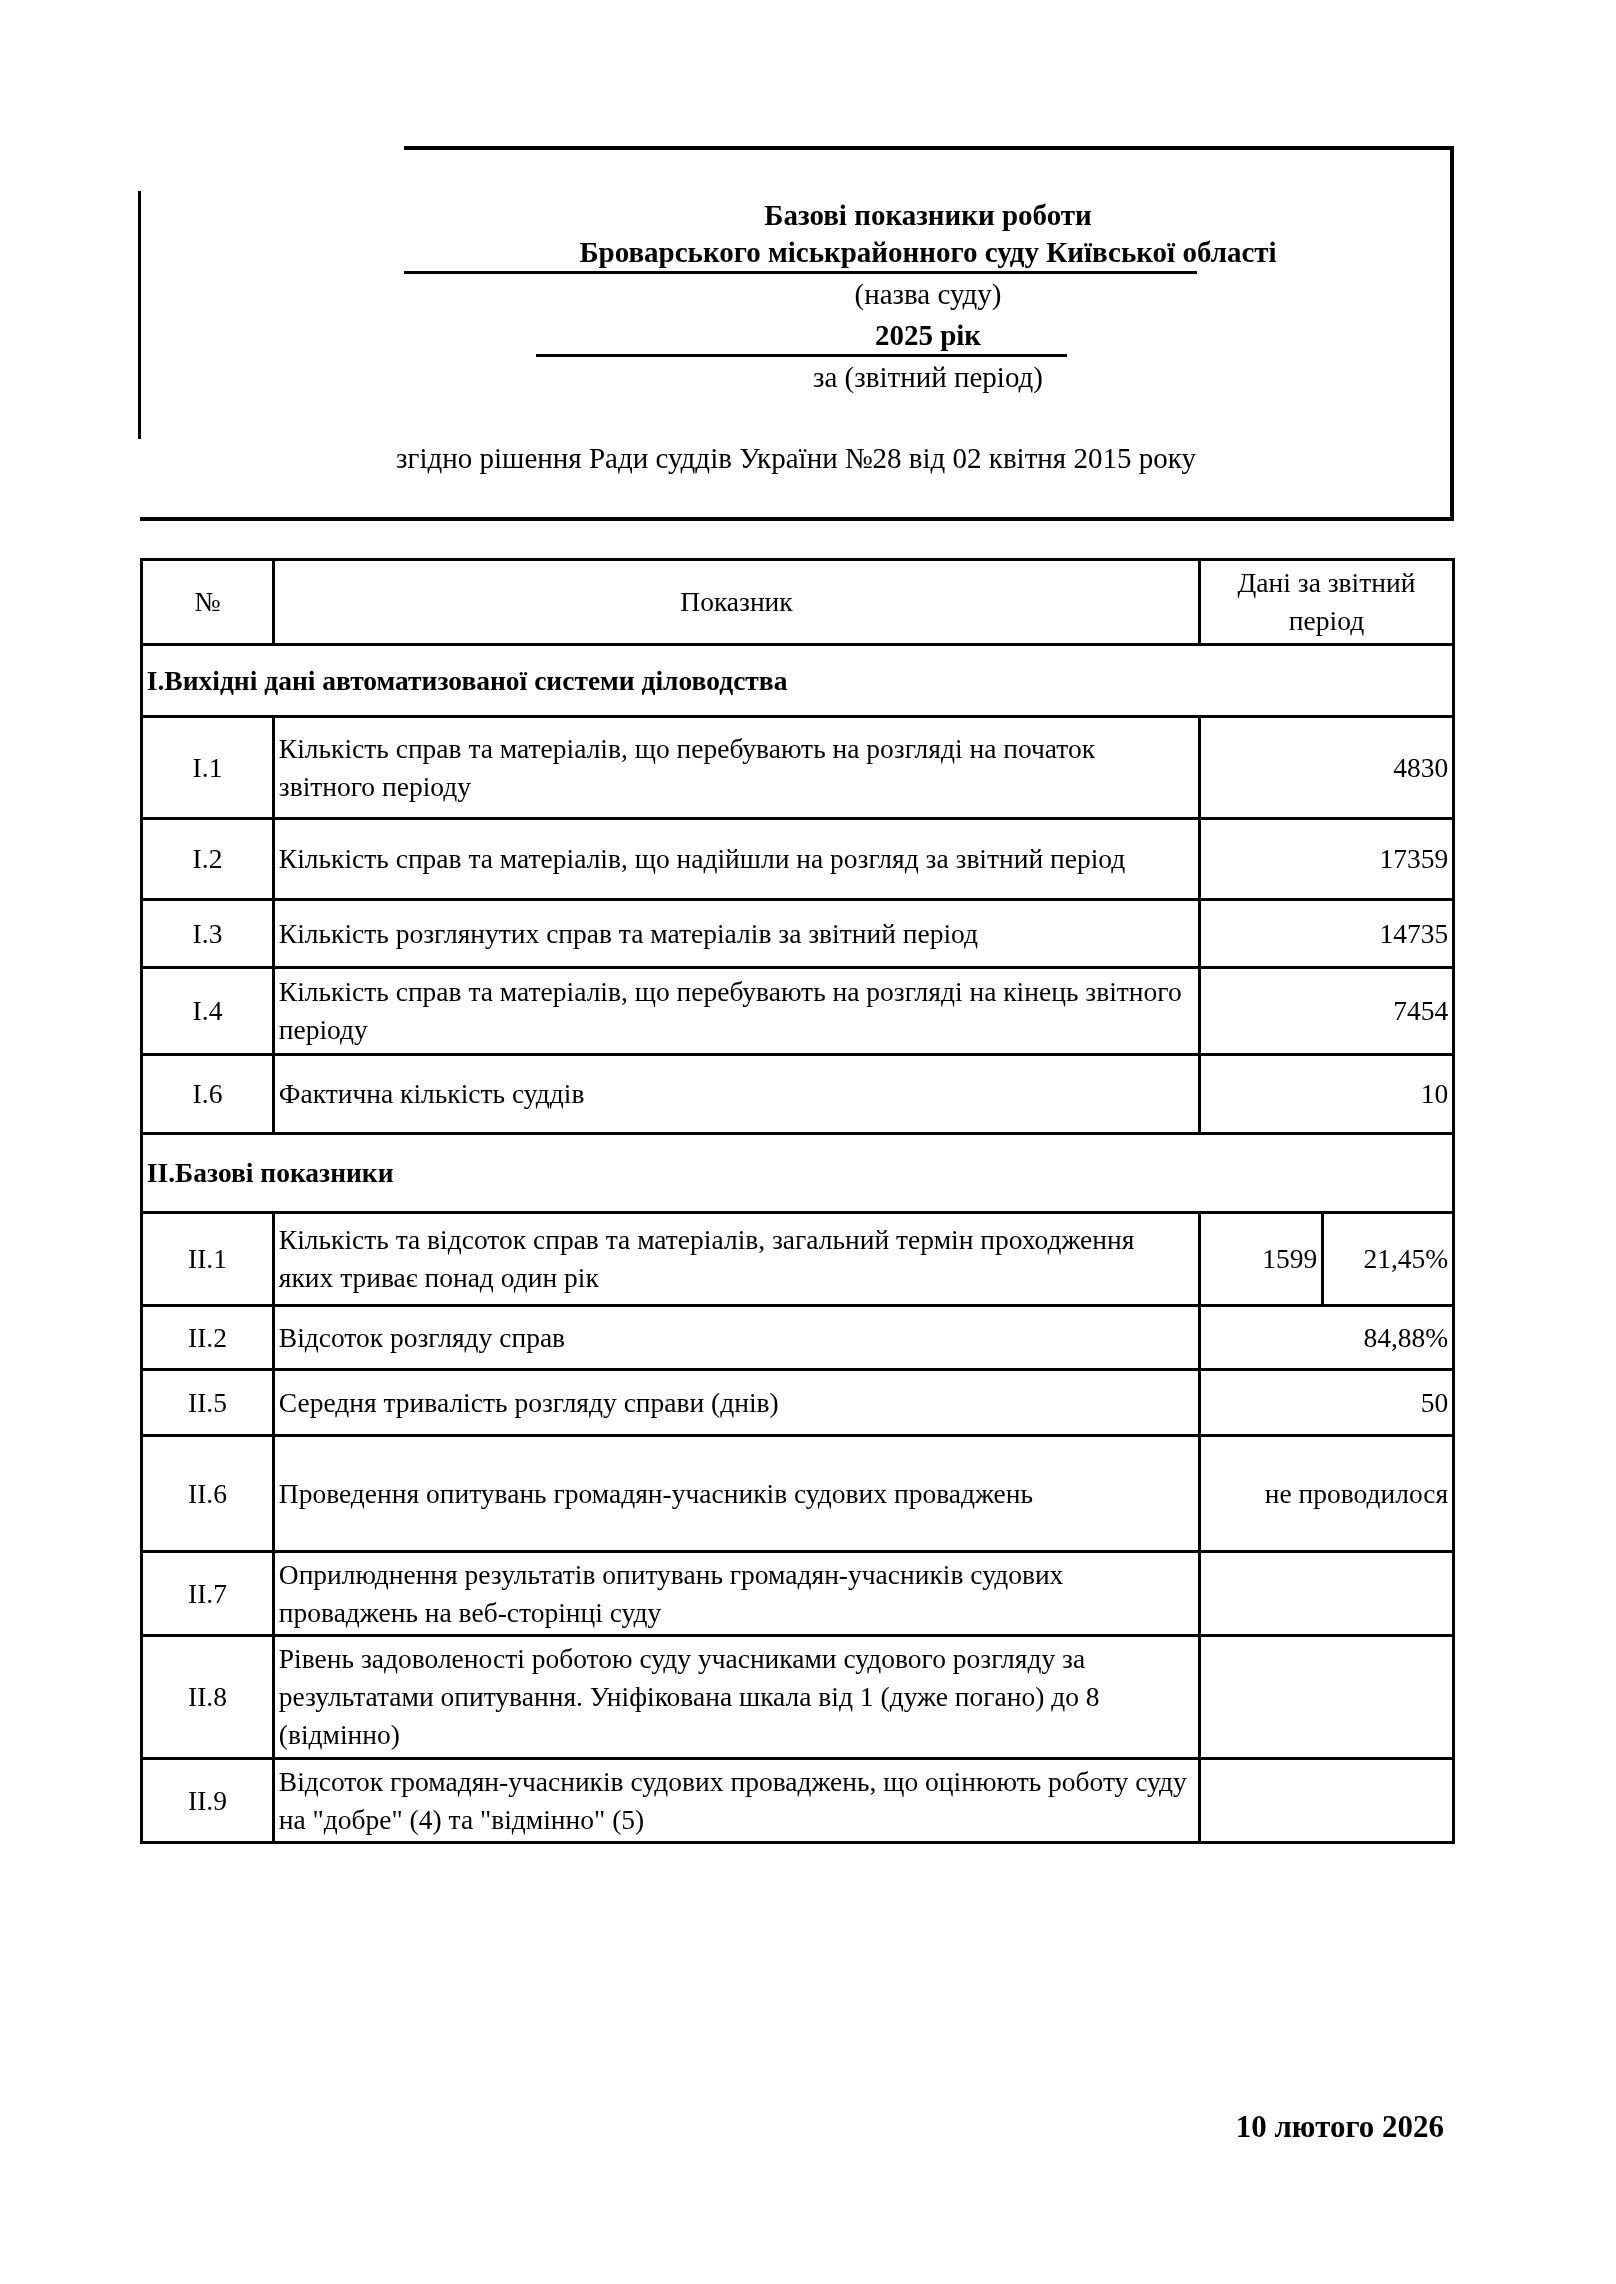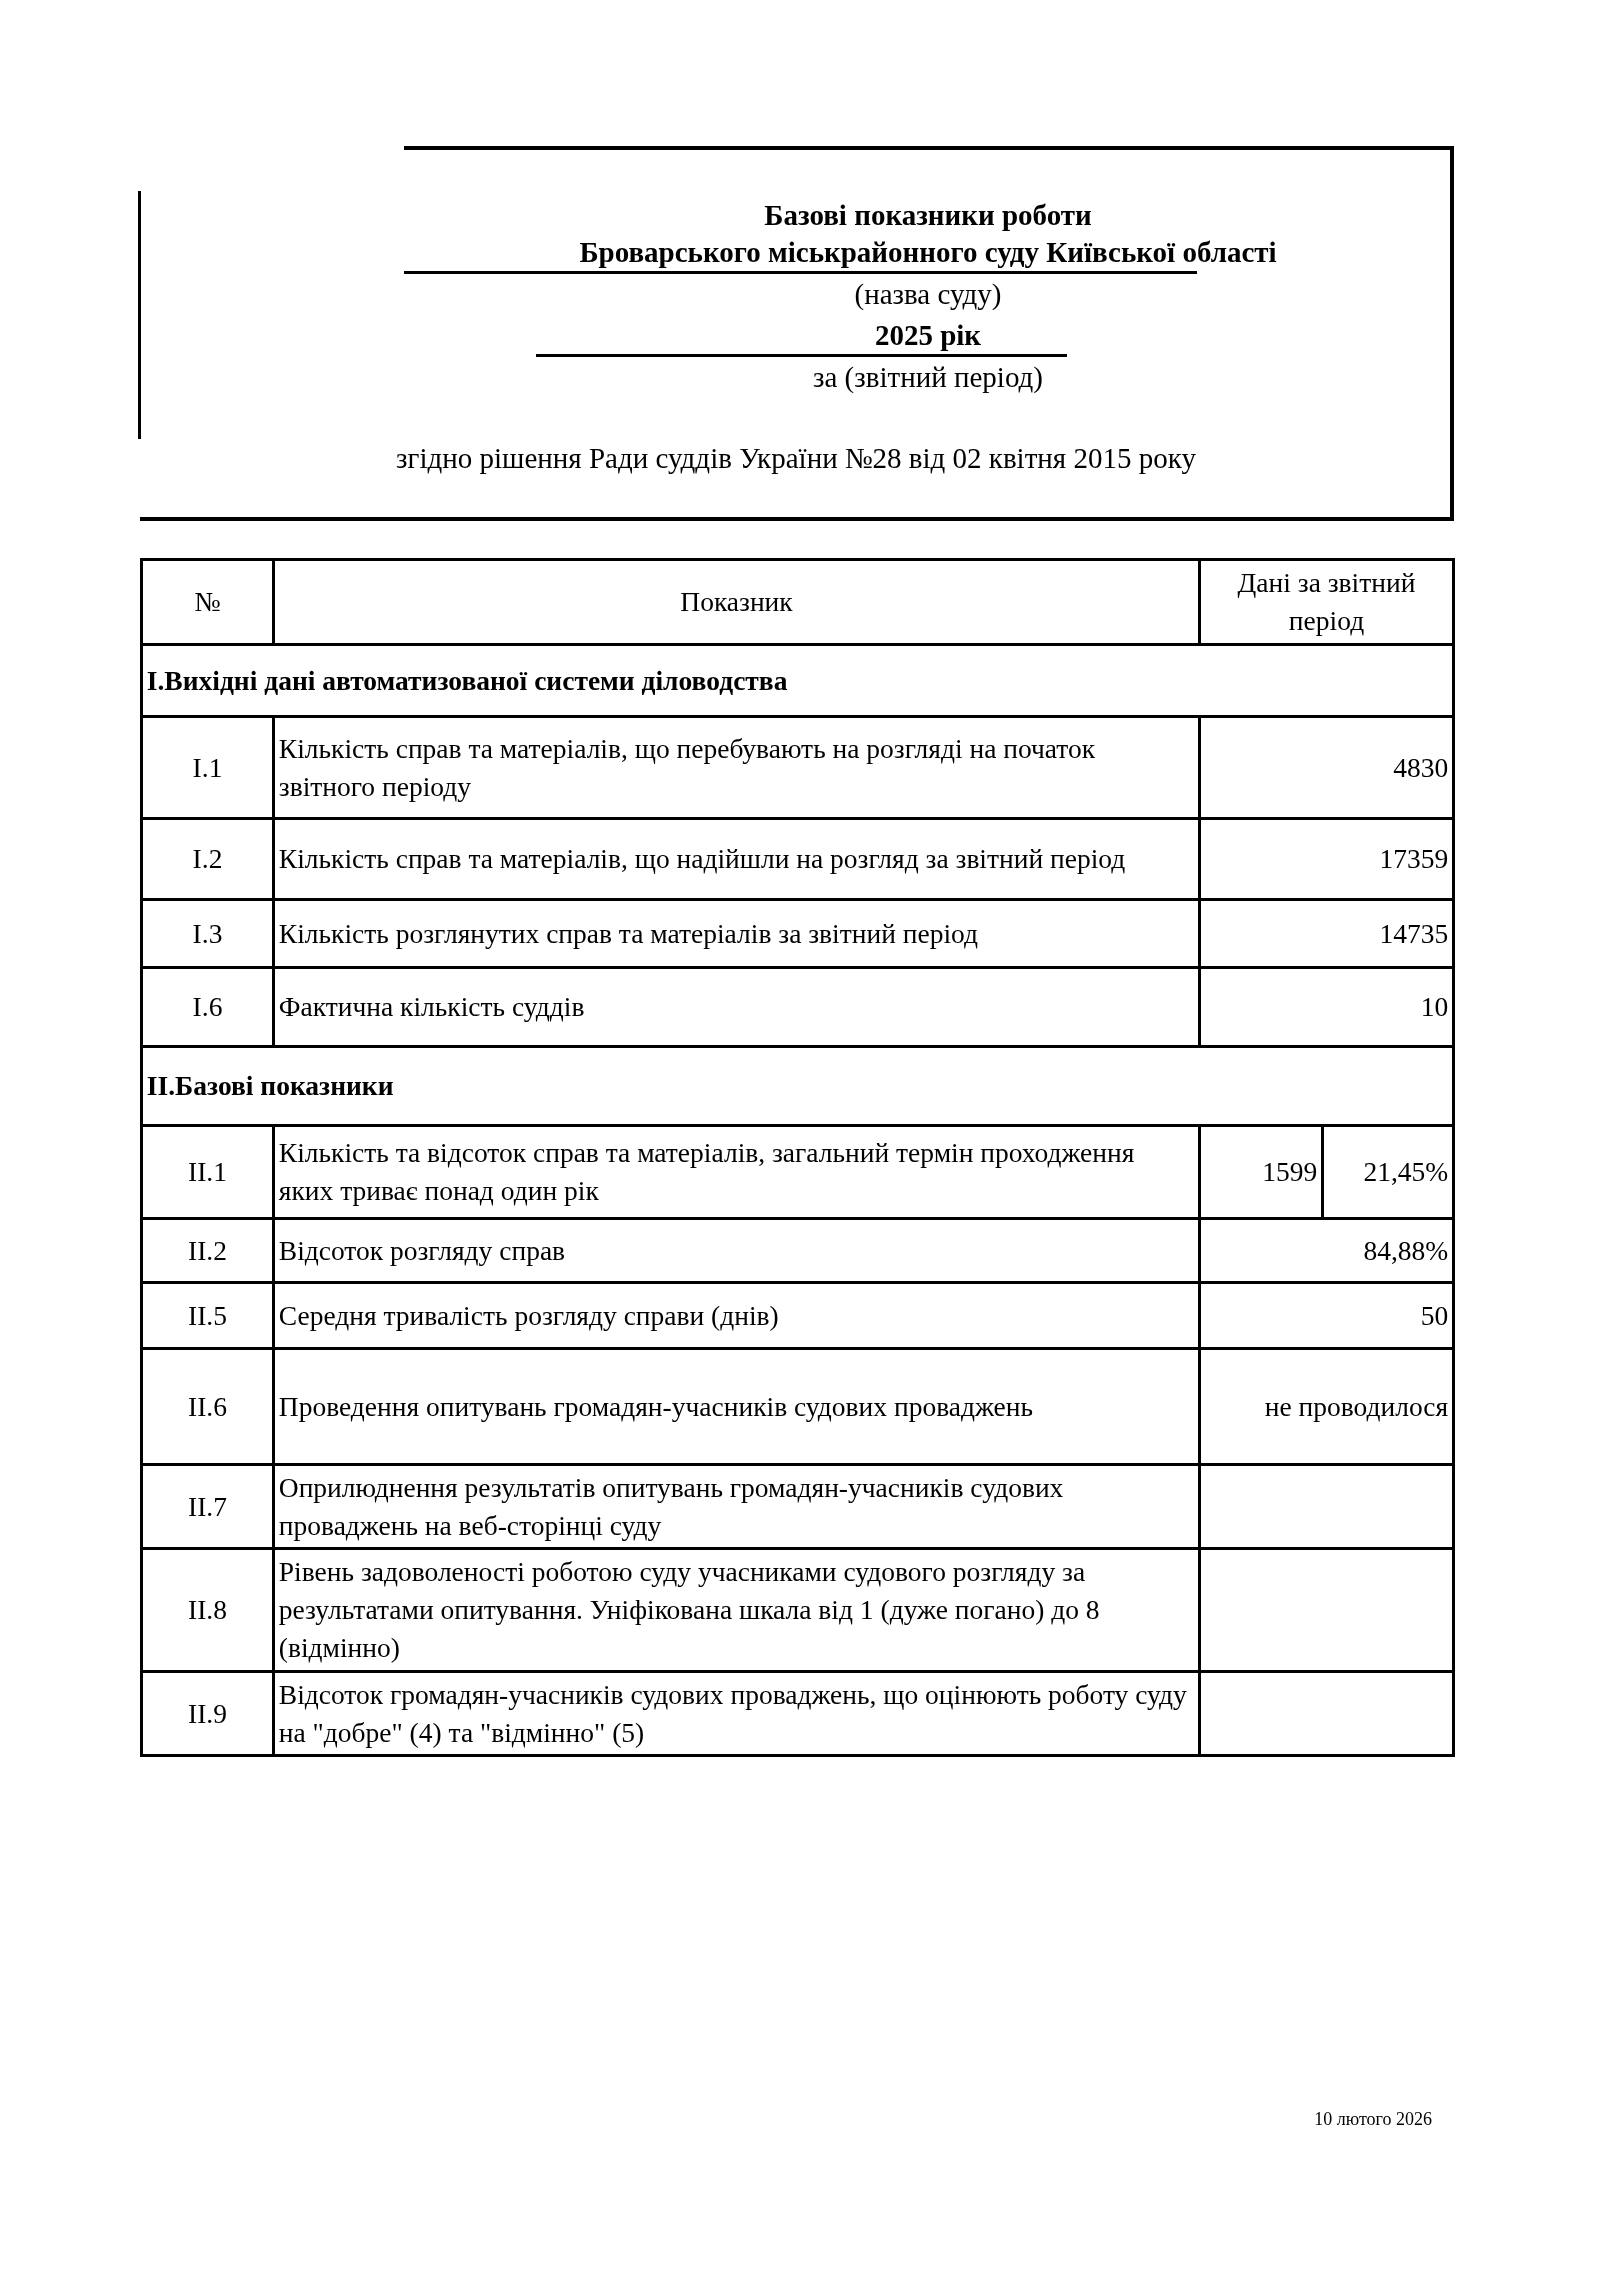--- a/index.html
+++ b/index.html
@@ -9,21 +9,21 @@
     .hdr-text { position:absolute; left:404px; width:1048px; text-align:center; font-size:29px; line-height:35px; }
     .hdr-text.bold { font-weight:bold; }
     .wide { left:140px; width:1312px; }
     table.main { position:absolute; left:140px; top:558px; width:1312px; border-collapse:collapse;
                  font-size:27.5px; line-height:38px; table-layout:fixed; }
     table.main td { border:3.1px solid #000; padding:0 3.8px; vertical-align:middle; }
     td.num { text-align:center; }
     td.val { text-align:right; }
     td.head { text-align:center; }
     td.section { font-weight:bold; text-align:left; padding-left:5px; }
-    .date { position:absolute; top:2109px; right:184px; font-size:18px; }
+    .date { position:absolute; top:2109px; right:172px; font-size:31px;font-weight:bold; }
   </style>
 </head>
 <body>
 
 <div class="line" style="left:404px; top:146px; width:1049px; height:3.8px;"></div>
 <div class="line" style="left:1450px; top:146px; width:3.8px; height:375px;"></div>
 <div class="line" style="left:138px; top:191px; width:3.1px; height:248px;"></div>
 <div class="line" style="left:140px; top:517px; width:1314px; height:3.8px;"></div>
 
 <div class="hdr-text bold" style="top:198px;">Базові показники роботи</div>
@@ -58,20 +58,25 @@
   </tr>
   <tr style="height:81px;">
     <td class="num">I.2</td>
     <td>Кількість справ та матеріалів, що надійшли на розгляд за звітний період</td>
     <td class="val" colspan="2">17359</td>
   </tr>
   <tr style="height:68px;">
     <td class="num">I.3</td>
     <td>Кількість розглянутих справ та матеріалів за звітний період</td>
     <td class="val" colspan="2">14735</td>
+  </tr>
+  <tr style="height:87px;">
+    <td class="num">I.4</td>
+    <td>Кількість справ та матеріалів, що перебувають на розгляді на кінець звітного періоду</td>
+    <td class="val" colspan="2">7454</td>
   </tr>
   <tr style="height:79px;">
     <td class="num">I.6</td>
     <td>Фактична кількість суддів</td>
     <td class="val" colspan="2">10</td>
   </tr>
   <tr style="height:79px;">
     <td class="section" colspan="4">II.Базові показники</td>
   </tr>
   <tr style="height:93px;">

